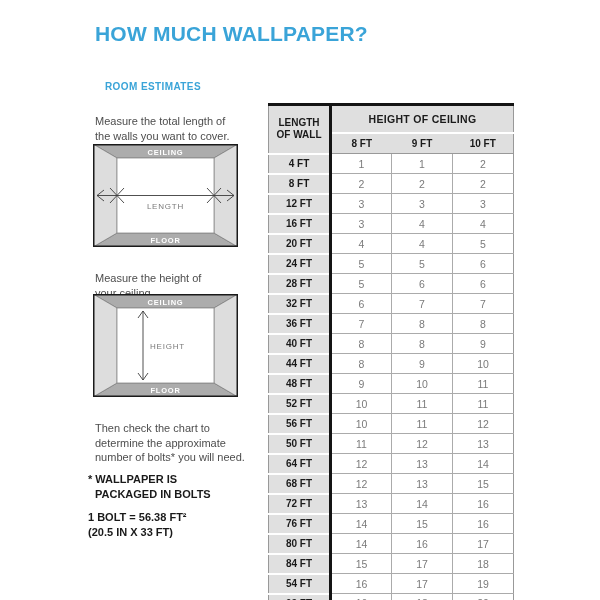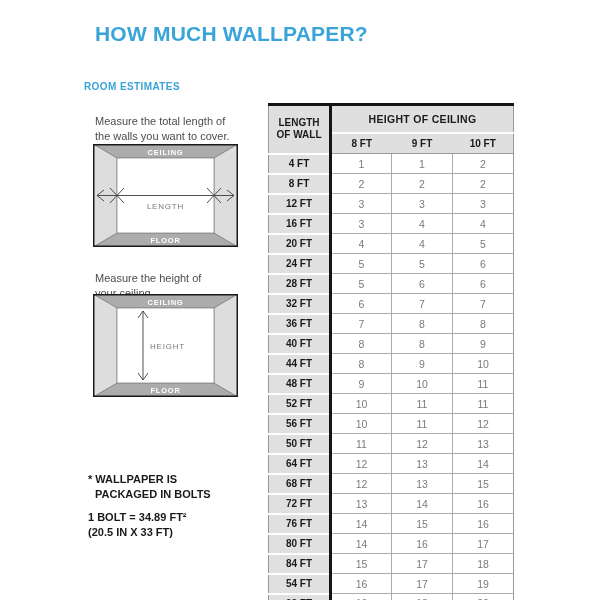--- a/index.html
+++ b/index.html
@@ -8,21 +8,21 @@
     font-family:"Liberation Sans", sans-serif; overflow:hidden;
   }
   .page-title {
     position:absolute; left:95px; top:8px;
     font-size:21px; font-weight:bold; color:#3AA4D8; letter-spacing:0.2px;
   }
   .section-label {
     position:absolute; font-size:10px; font-weight:bold;
     color:#3AA4D8; letter-spacing:0.4px;
   }
-  .room-estimates-label { left:84px; top:81px; }
+  .room-estimates-label { left:105px; top:81px; }
   .bolts-needed-label { left:268px; top:81px; width:245px; text-align:center; }
   .step {
     position:absolute; left:95px; width:170px;
     font-size:11px; line-height:1.32; color:#4d4d4d; white-space:pre-line;
   }
   .step1 { top:103px; }
   .step2 { top:260px; }
   .step3 { top:410px; }
   .diagram { position:absolute; left:93px; width:145px; height:103px; }
   .diagram1 { top:144px; }
@@ -118,28 +118,31 @@
     <g stroke="#3c3c3c" stroke-width="0.9" fill="none">
       <line x1="50" y1="17" x2="50" y2="86"></line>
       <path d="M45,24 L50,17 L55,24"></path>
       <path d="M45,79 L50,86 L55,79"></path>
     </g>
     <text x="72.5" y="10.8" text-anchor="middle" font-size="7.5" font-weight="bold" letter-spacing="0.8" fill="#ffffff">CEILING</text>
     <text x="72.5" y="99.2" text-anchor="middle" font-size="7.5" font-weight="bold" letter-spacing="0.8" fill="#ffffff">FLOOR</text>
     <text x="57" y="54.5" font-size="8" letter-spacing="0.8" fill="#7a7a7a">HEIGHT</text>
   </svg>
 
+  <p class="step step3">Then check the chart to
+determine the approximate
+number of bolts* you will need.</p>
 
   <div class="footnote">
     <div>* WALLPAPER IS</div>
     <div class="footnote-line2">PACKAGED IN BOLTS</div>
   </div>
 
   <div class="bolt-info">
-    <div>1 BOLT = 34.89 FT²</div>
+    <div>1 BOLT = 56.38 FT²</div>
     <div>(20.5 IN X 33 FT)</div>
   </div>
 
   <table class="bolts">
     <colgroup>
         <col class="c0">
         <col class="c1">
         <col class="c2">
         <col class="c3">
       </colgroup>

